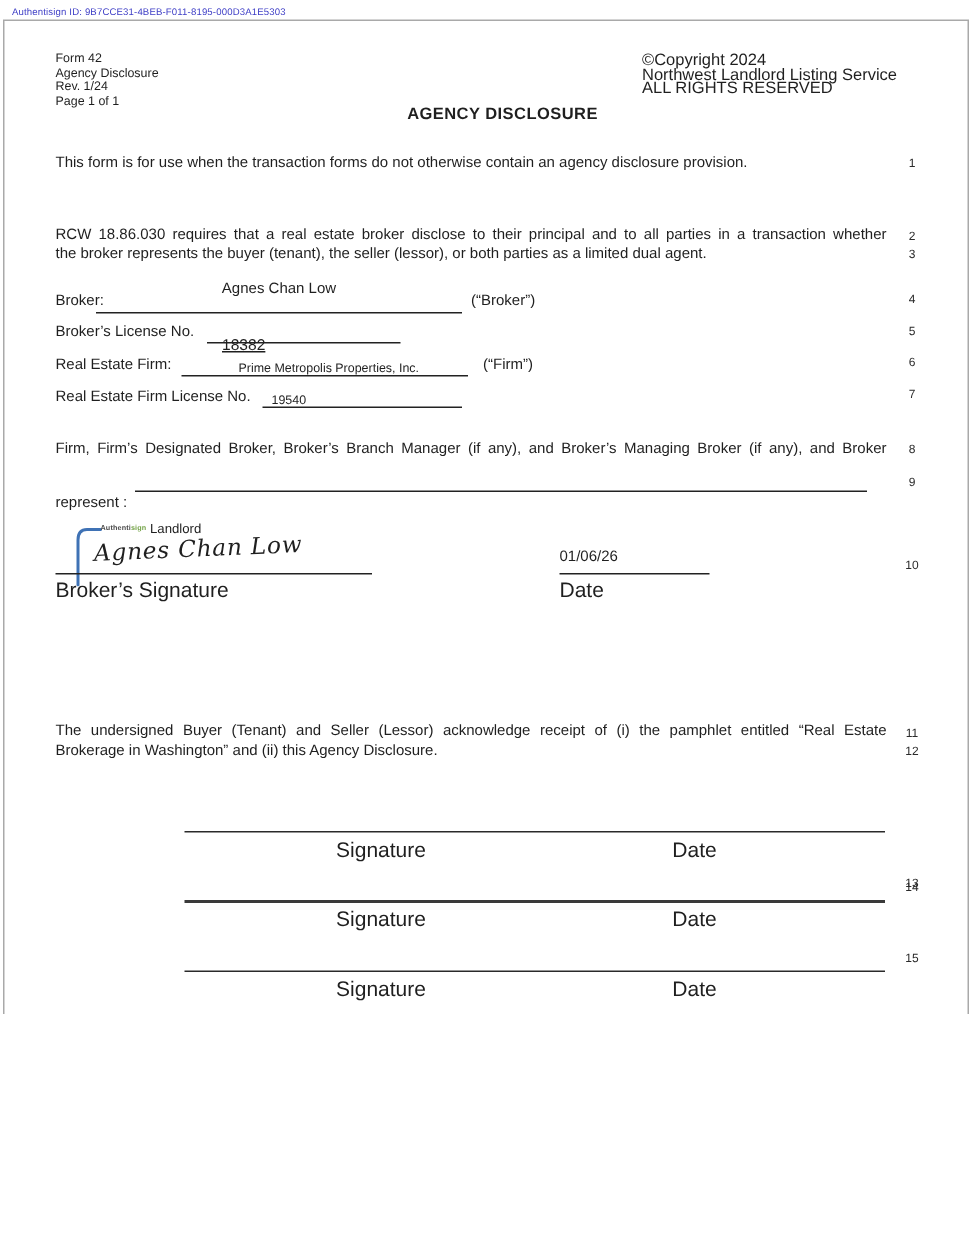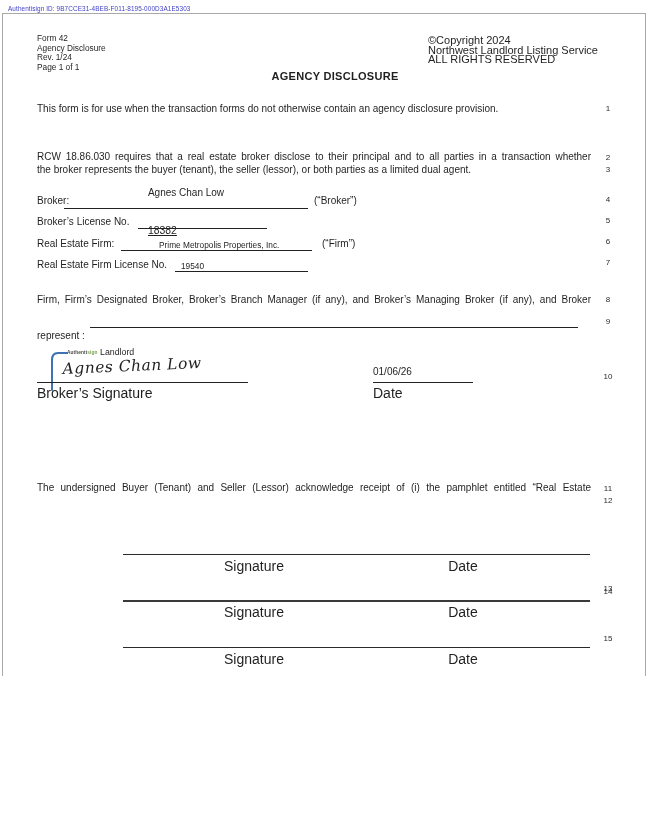--- a/index.html
+++ b/index.html
@@ -91,20 +91,21 @@
   </div>
   <div class="abs sig-script" style="left:63px;top:360px;">Agnes Chan Low</div>
   <div class="abs fline" style="left:37px;top:382px;width:211px;"></div>
   <div class="abs cap" style="left:37px;top:385px;">Broker’s Signature</div>
 
   <div class="abs datev" style="left:373px;top:366px;width:100px;">01/06/26</div>
   <div class="abs fline" style="left:373px;top:382px;width:100px;"></div>
   <div class="abs cap" style="left:373px;top:385px;">Date</div>
 
   <div class="abs t just" style="left:37px;top:482px;width:554px;">The undersigned Buyer (Tenant) and Seller (Lessor) acknowledge receipt of (i) the pamphlet entitled “Real Estate</div>
+  <div class="abs t" style="left:37px;top:494.5px;width:554px;">Brokerage in Washington” and (ii) this Agency Disclosure.</div>
 
   <div class="abs sigrow-line" style="left:123px;top:554px;width:467px;border-top:1px solid #2a2a2a;"></div>
   <div class="abs cap" style="left:194px;top:558px;width:120px;text-align:center;">Signature</div>
   <div class="abs cap" style="left:437px;top:558px;width:52px;text-align:center;">Date</div>
 
   <div class="abs sigrow-line" style="left:123px;top:600px;width:467px;border-top:2px solid #3a3a3a;"></div>
   <div class="abs cap" style="left:194px;top:604px;width:120px;text-align:center;">Signature</div>
   <div class="abs cap" style="left:437px;top:604px;width:52px;text-align:center;">Date</div>
 
   <div class="abs sigrow-line" style="left:123px;top:647px;width:467px;border-top:1px solid #2a2a2a;"></div>

